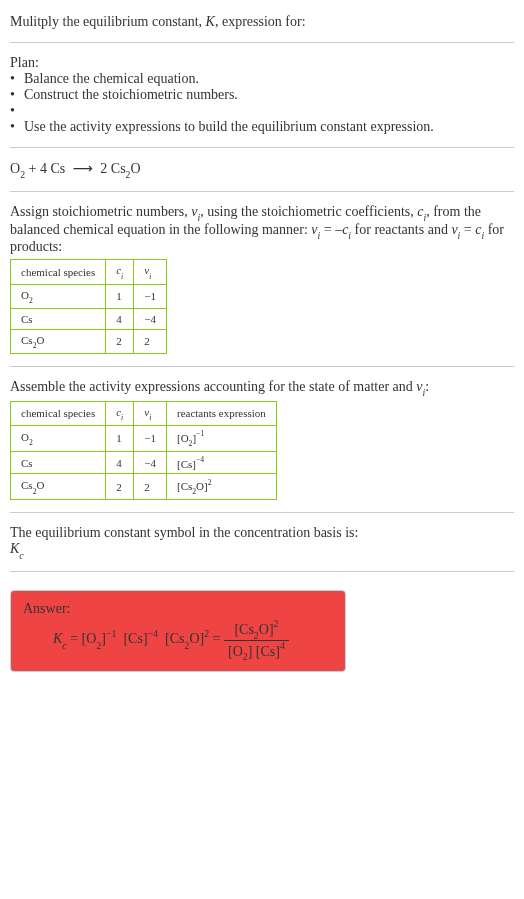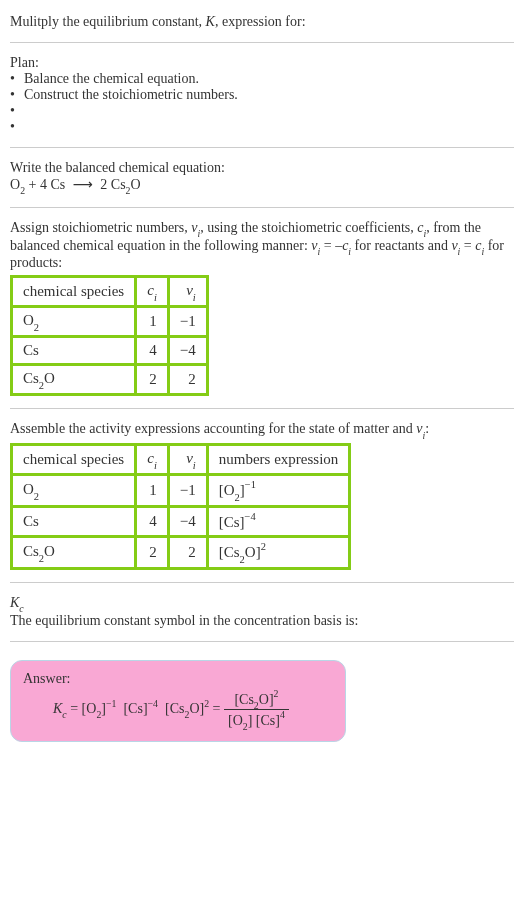--- a/index.html
+++ b/index.html
@@ -24,31 +24,31 @@
   .sup { font-size: 0.7em; vertical-align: super; position: relative; top:-0.1em; }
   .italic { font-style: italic; }
   .arrow { display:inline-block; padding:0 4px; }
   .bullet-row { display:flex; }
   .bullet-row .dot { width:14px; flex:none; }
   table.data {
     border-collapse: collapse;
     margin-top:4px;
   }
   table.data td, table.data th {
-    border: 3px solid #84cc16;
+    border: 1px solid #84cc16;
     padding: 4px 10px;
-    font-size:15px;
+    font-size:11px;
     font-weight:normal;
     text-align:left;
   }
-  table.data td.c, table.data th.c { text-align:right; }
+  table.data td.c, table.data th.c { text-align:left; }
   .answer-box {
-    background: #f9a8d4;
+    background: #ef4444;
     border: 1px solid #b9d6e6;
-    border-radius:12px;
+    border-radius:4px;
     padding:10px 12px;
     margin-top:6px;
     width: 310px;
   }
   .frac {
     display:inline-block;
     vertical-align: middle;
     text-align:center;
   }
   .frac .num { display:block; padding:0 4px; border-bottom:1px solid #333; }
@@ -75,27 +75,27 @@
     </div>
   <div class="bullet-row">
       <span class="dot">•</span>
       <span>Construct the stoichiometric numbers.</span>
     </div>
   <div class="bullet-row">
       <span class="dot">•</span>
     </div>
   <div class="bullet-row">
       <span class="dot">•</span>
+      <span>Use the activity expressions to build the equilibrium constant expression.</span>
     </div>
 </div>
 
 <hr class="sep">
 
 <div class="section">
-  <div>Write the balanced chemical equation:</div>
   <div class="eq-line">
     <span><span>O</span><span class="sub">2</span></span><span> + </span><span>4</span>&nbsp;<span>Cs</span>
     <span class="arrow">⟶</span>
     <span>2</span>&nbsp;<span><span>Cs</span><span class="sub">2</span><span>O</span></span>
   </div>
 </div>
 
 <hr class="sep">
 
 <div class="section">
@@ -133,21 +133,21 @@
 <div class="section">
   <div>
     <span>Assemble the activity expressions accounting for the state of matter and </span><span class="italic">ν</span><span class="sub italic">i</span><span>:</span>
   </div>
   <table class="data">
     <tbody>
         <tr>
       <th>chemical species</th>
       <th class="c"><span class="italic">c</span><span class="sub italic">i</span></th>
       <th class="c"><span class="italic">ν</span><span class="sub italic">i</span></th>
-      <th>numbers expression</th>
+      <th>reactants expression</th>
     </tr>
     <tr>
       <td><span>O</span><span class="sub">2</span></td>
       <td class="c">1</td>
       <td class="c">−1</td>
       <td>[<span>O</span><span class="sub">2</span>]<span class="sup">−1</span></td>
     </tr>
     <tr>
       <td>Cs</td>
       <td class="c">4</td>
@@ -160,22 +160,22 @@
       <td class="c">2</td>
       <td>[<span>Cs</span><span class="sub">2</span><span>O</span>]<span class="sup">2</span></td>
     </tr>
   </tbody>
     </table>
 </div>
 
 <hr class="sep">
 
 <div class="section">
+  <div>The equilibrium constant symbol in the concentration basis is:</div>
   <div><span class="italic">K</span><span class="sub italic">c</span></div>
-  <div>The equilibrium constant symbol in the concentration basis is:</div>
 </div>
 
 <hr class="sep">
 
 <div class="section">
 
   <div class="answer-box">
     <div>Answer:</div>
     <div class="small-gap"></div>
     <div class="eq-line" style="padding-left:30px;">

